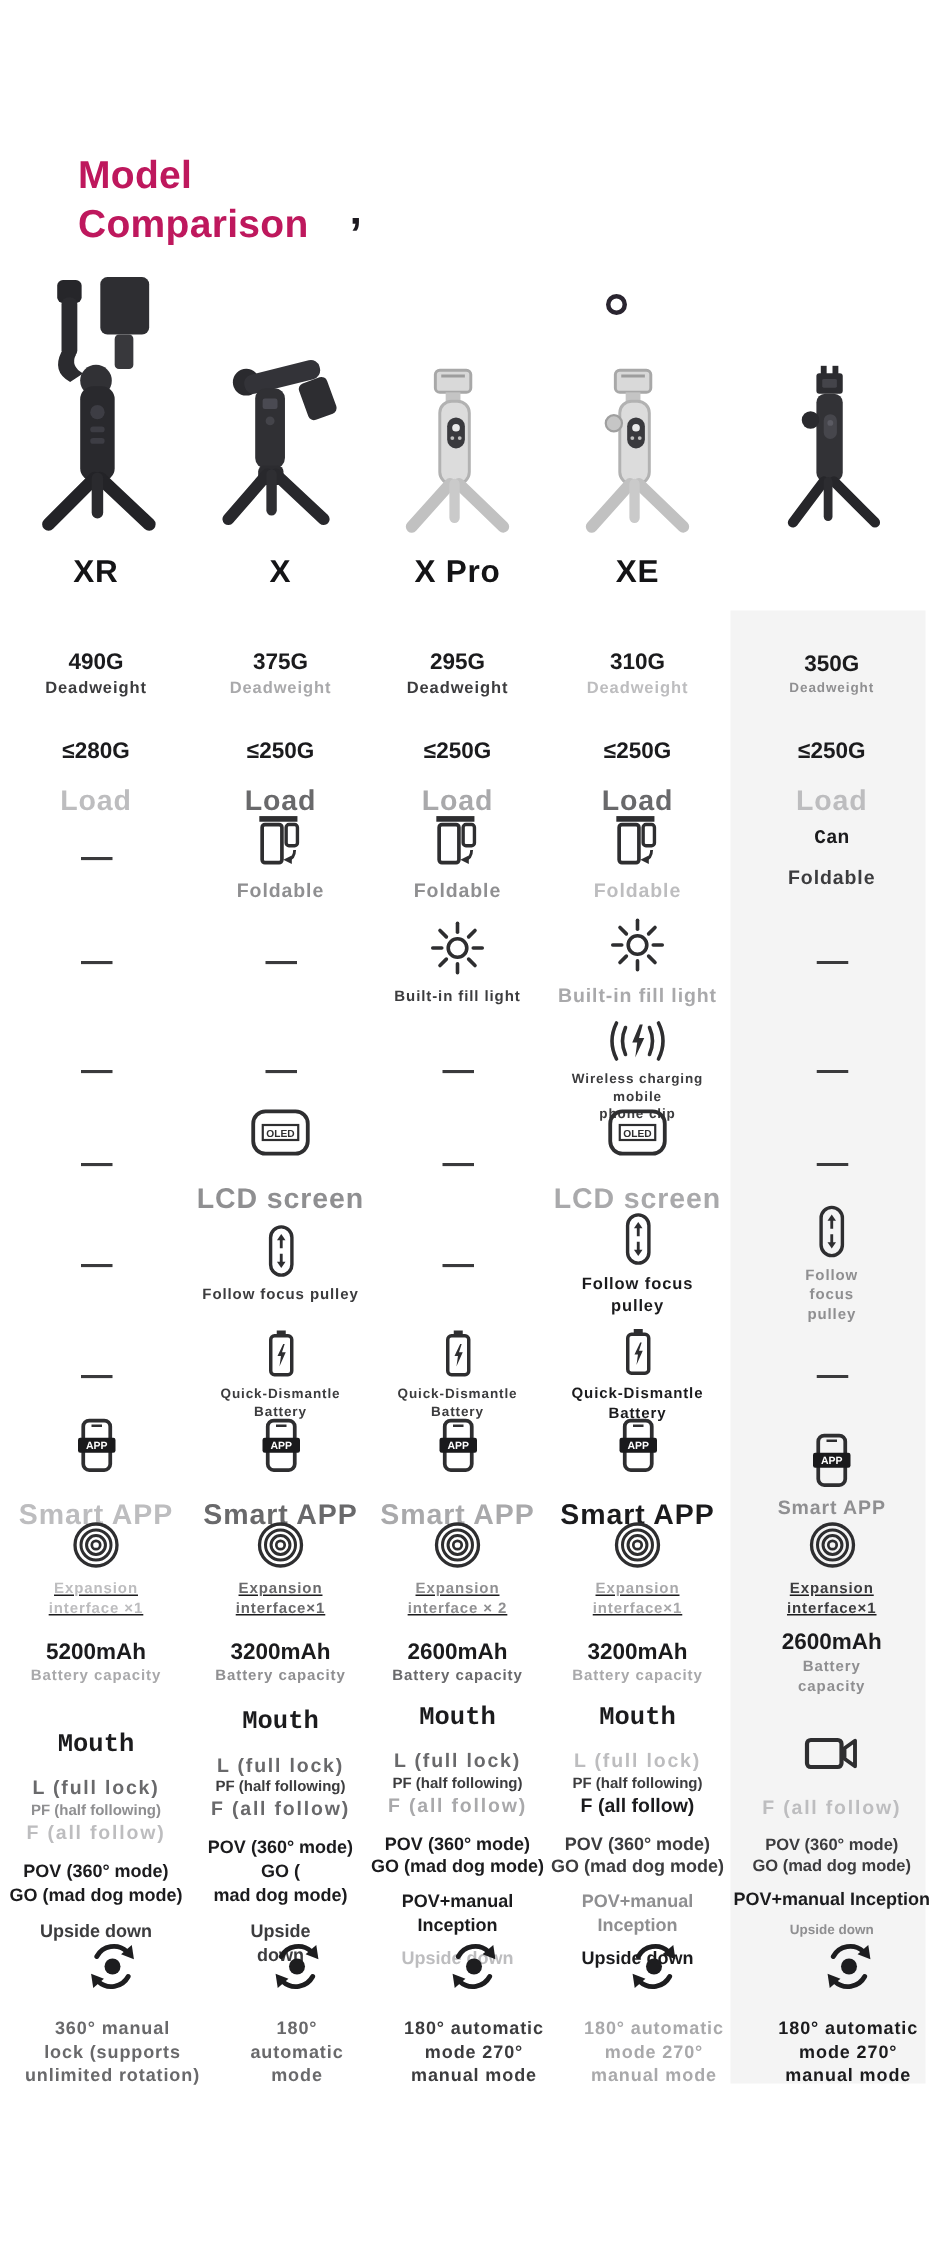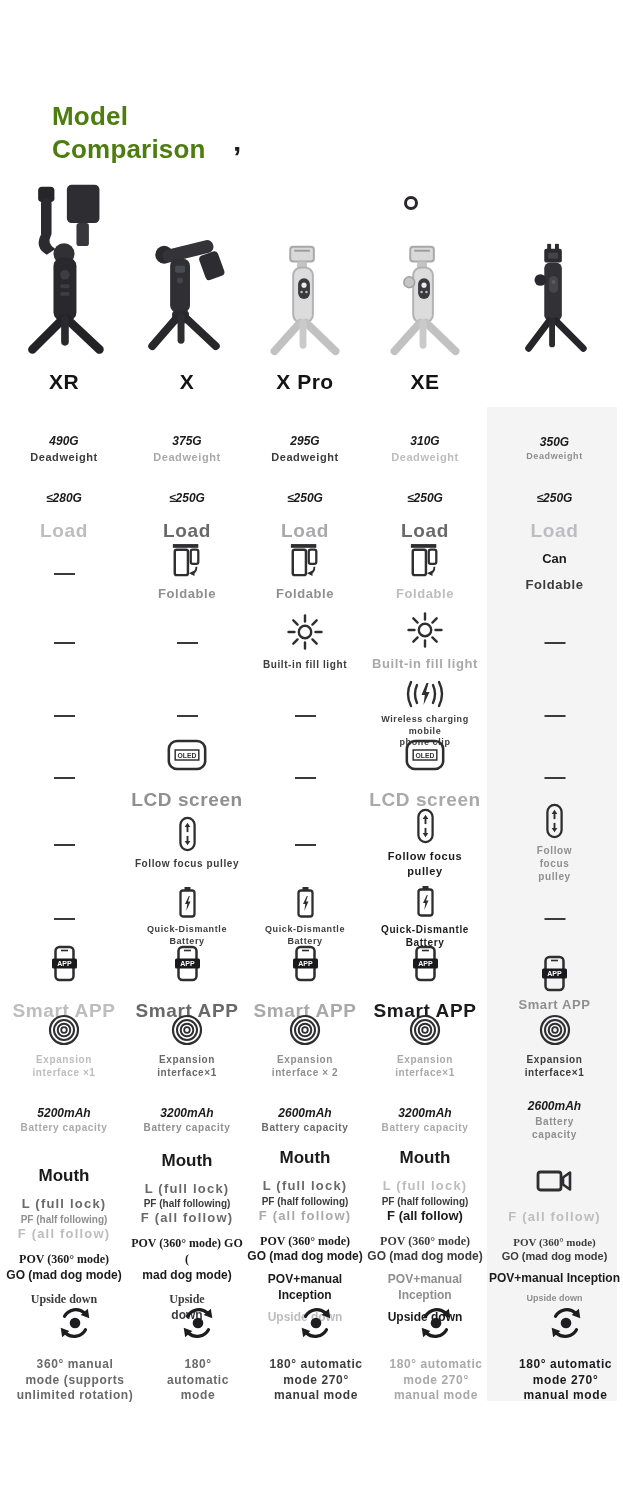--- a/index.html
+++ b/index.html
@@ -1,20 +1,20 @@
 <!DOCTYPE html>
 <html><head>
 <meta charset="utf-8">
 <style>
   html,body{margin:0;padding:0;background:#fff;}
   body{width:623px;height:1499px;position:relative;overflow:hidden;
        font-family:"Liberation Sans","DejaVu Sans",sans-serif;color:#1b1b1d;}
   
   .header{padding:100px 0 0 52px;position:relative;}
-  .title{font-size:26px;font-weight:bold;line-height:1.25;color:#4d7c0f;letter-spacing:.2px;}
+  .title{font-size:26px;font-weight:bold;line-height:1.25;color:#be185d;letter-spacing:.2px;}
   .subtitle{font-size:30px;font-weight:bold;line-height:1.15;color:#231f26;margin-top:6px;letter-spacing:.2px;}
   .quote{position:absolute;left:233px;top:140px;font-size:30px;font-weight:bold;color:#1d1a20;}
   .ring{position:absolute;left:404px;top:196px;width:8px;height:8px;border:3px solid #2a2530;border-radius:50%;}
   
   .grid5{display:grid;grid-template-columns:128px 118px 118px 122px 137px;}
   .products{margin-top:14px;height:182px;align-items:end;}
   .pcell{display:flex;justify-content:center;align-items:flex-end;}
   .names{margin-top:4px;height:34px;}
   .ncell{display:flex;justify-content:center;align-items:center;
          font-size:21px;font-weight:bold;color:#141416;letter-spacing:.5px;}
@@ -24,31 +24,31 @@
   .trow{position:relative;z-index:1;}
   .tcell{display:flex;flex-direction:column;align-items:center;justify-content:center;text-align:center;}
   .ln{font-weight:bold;line-height:1.3;}
   .dash{font-size:21px;font-weight:bold;color:#3a3a3c;letter-spacing:-1px;}
   .icon{display:flex;align-items:center;justify-content:center;margin-bottom:5px;}
   
   .row-deadweight{height:84px;}  .row-load{height:50px;}
   .row-foldable{height:62px;}    .row-fill-light{height:76px;}
   .row-wireless-charging{height:60px;} .row-lcd-screen{height:62px;}
   .row-follow-focus{height:84px;}      .row-quick-battery{height:60px;}
-  .row-smart-app{height:64px;}         .row-expansion-interface{height:72px;}
-  .row-battery-capacity{height:54px;margin-top:12px;}  .row-modes{height:156px;}
+  .row-smart-app{height:64px;}         .row-expansion-interface{height:72px;text-decoration:underline;}
+  .row-battery-capacity{height:54px;}  .row-modes{height:156px;}
   .row-rotation{height:98px;padding-left:11px;}
   
   .fs9{font-size:9px;} .fs10{font-size:10px;} .fs11{font-size:11px;}
   .fs12{font-size:12px;} .fs13{font-size:13px;} .fs14{font-size:19px;margin-top:12px;}
-  .fs15{font-size:12px;font-style:italic;} .fs17{font-size:17px;}
+  .fs15{font-size:15px;} .fs17{font-size:17px;}
   .ck{color:#1b1b1d;} .c2{color:#3c3c3e;} .c3{color:#69696b;}
   .c4{color:#8f8f91;} .c5{color:#a9a9ab;} .c6{color:#bdbdbf;}
   .ls{letter-spacing:.6px;} .lsp{letter-spacing:1.2px;}
-  .mb{margin-bottom:9px;} .mt{margin-top:9px;font-family:Liberation Serif, serif;} .mt2{margin-top:7px;}
+  .mb{margin-bottom:9px;font-family:Liberation Mono, monospace;} .mt{margin-top:9px;} .mt2{margin-top:7px;}
   .mbicon{margin-bottom:14px;}
   svg{display:block;}
 </style>
 </head>
 <body>
 
 <div class="header">
   <div class="title">
     <div>Model</div>
     <div>Comparison</div>
@@ -625,21 +625,21 @@
         <span class="icon mbicon">
           <svg width="40" height="40" viewBox="0 0 42 42">
        <circle cx="21" cy="21" r="5.6" fill="#1d1d1f"></circle>
        <path d="M10 14 A 13.5 13.5 0 0 1 31 10.5" fill="none" stroke="#1d1d1f" stroke-width="3.4" stroke-linecap="round"></path>
        <polygon points="34.5,6 36,16 27,12.5" fill="#1d1d1f"></polygon>
        <path d="M32 28 A 13.5 13.5 0 0 1 11 31.5" fill="none" stroke="#1d1d1f" stroke-width="3.4" stroke-linecap="round"></path>
        <polygon points="7.5,36 6,26 15,29.5" fill="#1d1d1f"></polygon>
      </svg>
         </span>
         <div class="ln fs12 c3 ls">360° manual</div>
-        <div class="ln fs12 c3 ls">mode (supports</div>
+        <div class="ln fs12 c3 ls">lock (supports</div>
         <div class="ln fs12 c3 ls">unlimited rotation)</div>
       </div>
       <div class="tcell">
         <span class="icon mbicon">
           <svg width="40" height="40" viewBox="0 0 42 42">
        <circle cx="21" cy="21" r="5.6" fill="#1d1d1f"></circle>
        <path d="M10 14 A 13.5 13.5 0 0 1 31 10.5" fill="none" stroke="#1d1d1f" stroke-width="3.4" stroke-linecap="round"></path>
        <polygon points="34.5,6 36,16 27,12.5" fill="#1d1d1f"></polygon>
        <path d="M32 28 A 13.5 13.5 0 0 1 11 31.5" fill="none" stroke="#1d1d1f" stroke-width="3.4" stroke-linecap="round"></path>
        <polygon points="7.5,36 6,26 15,29.5" fill="#1d1d1f"></polygon>

